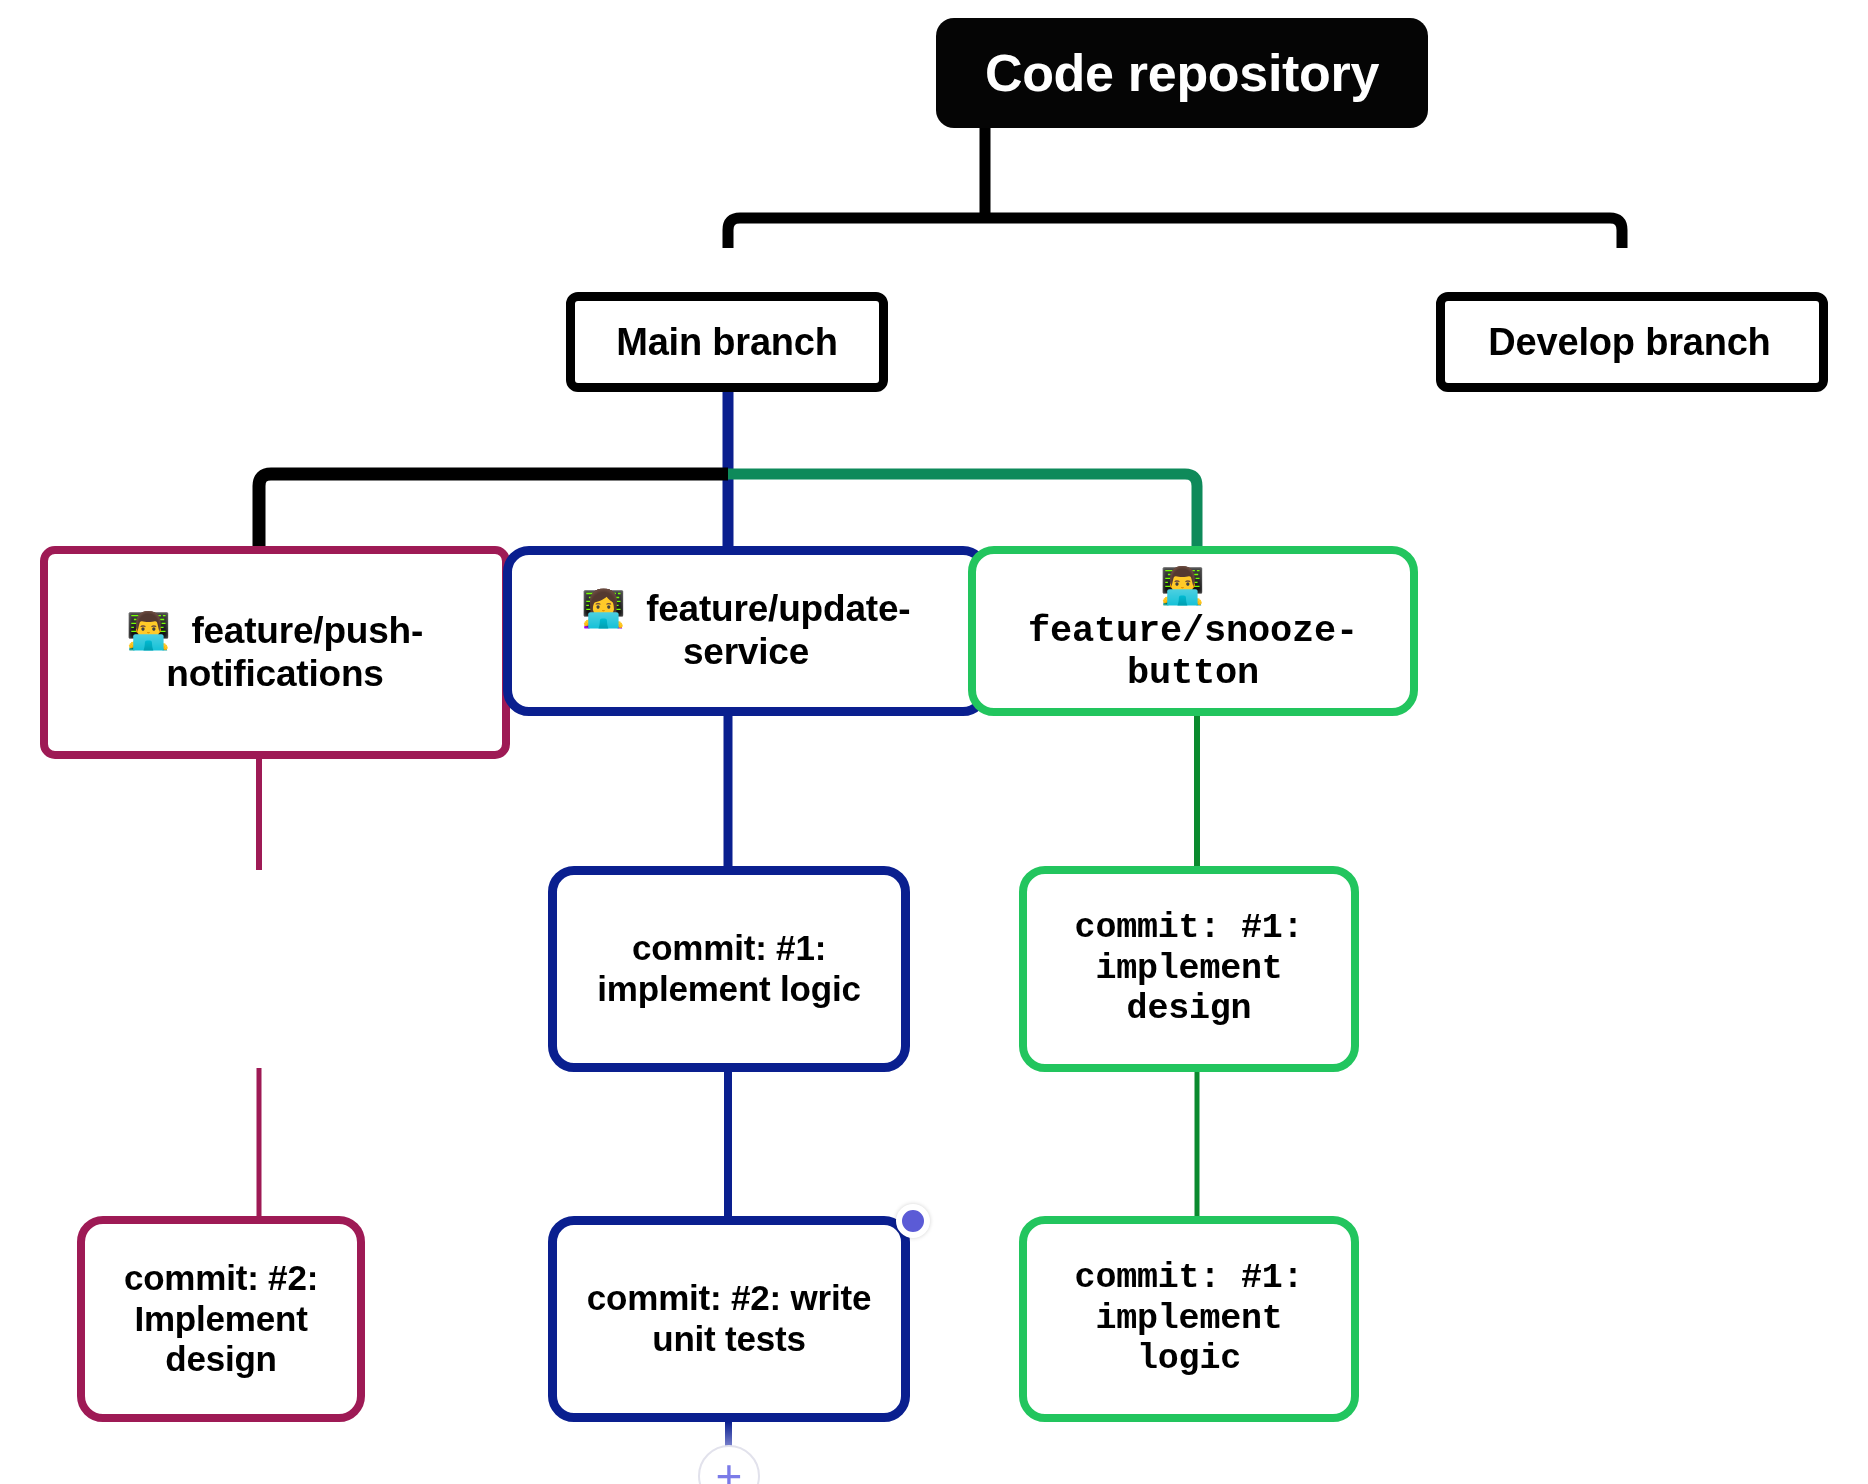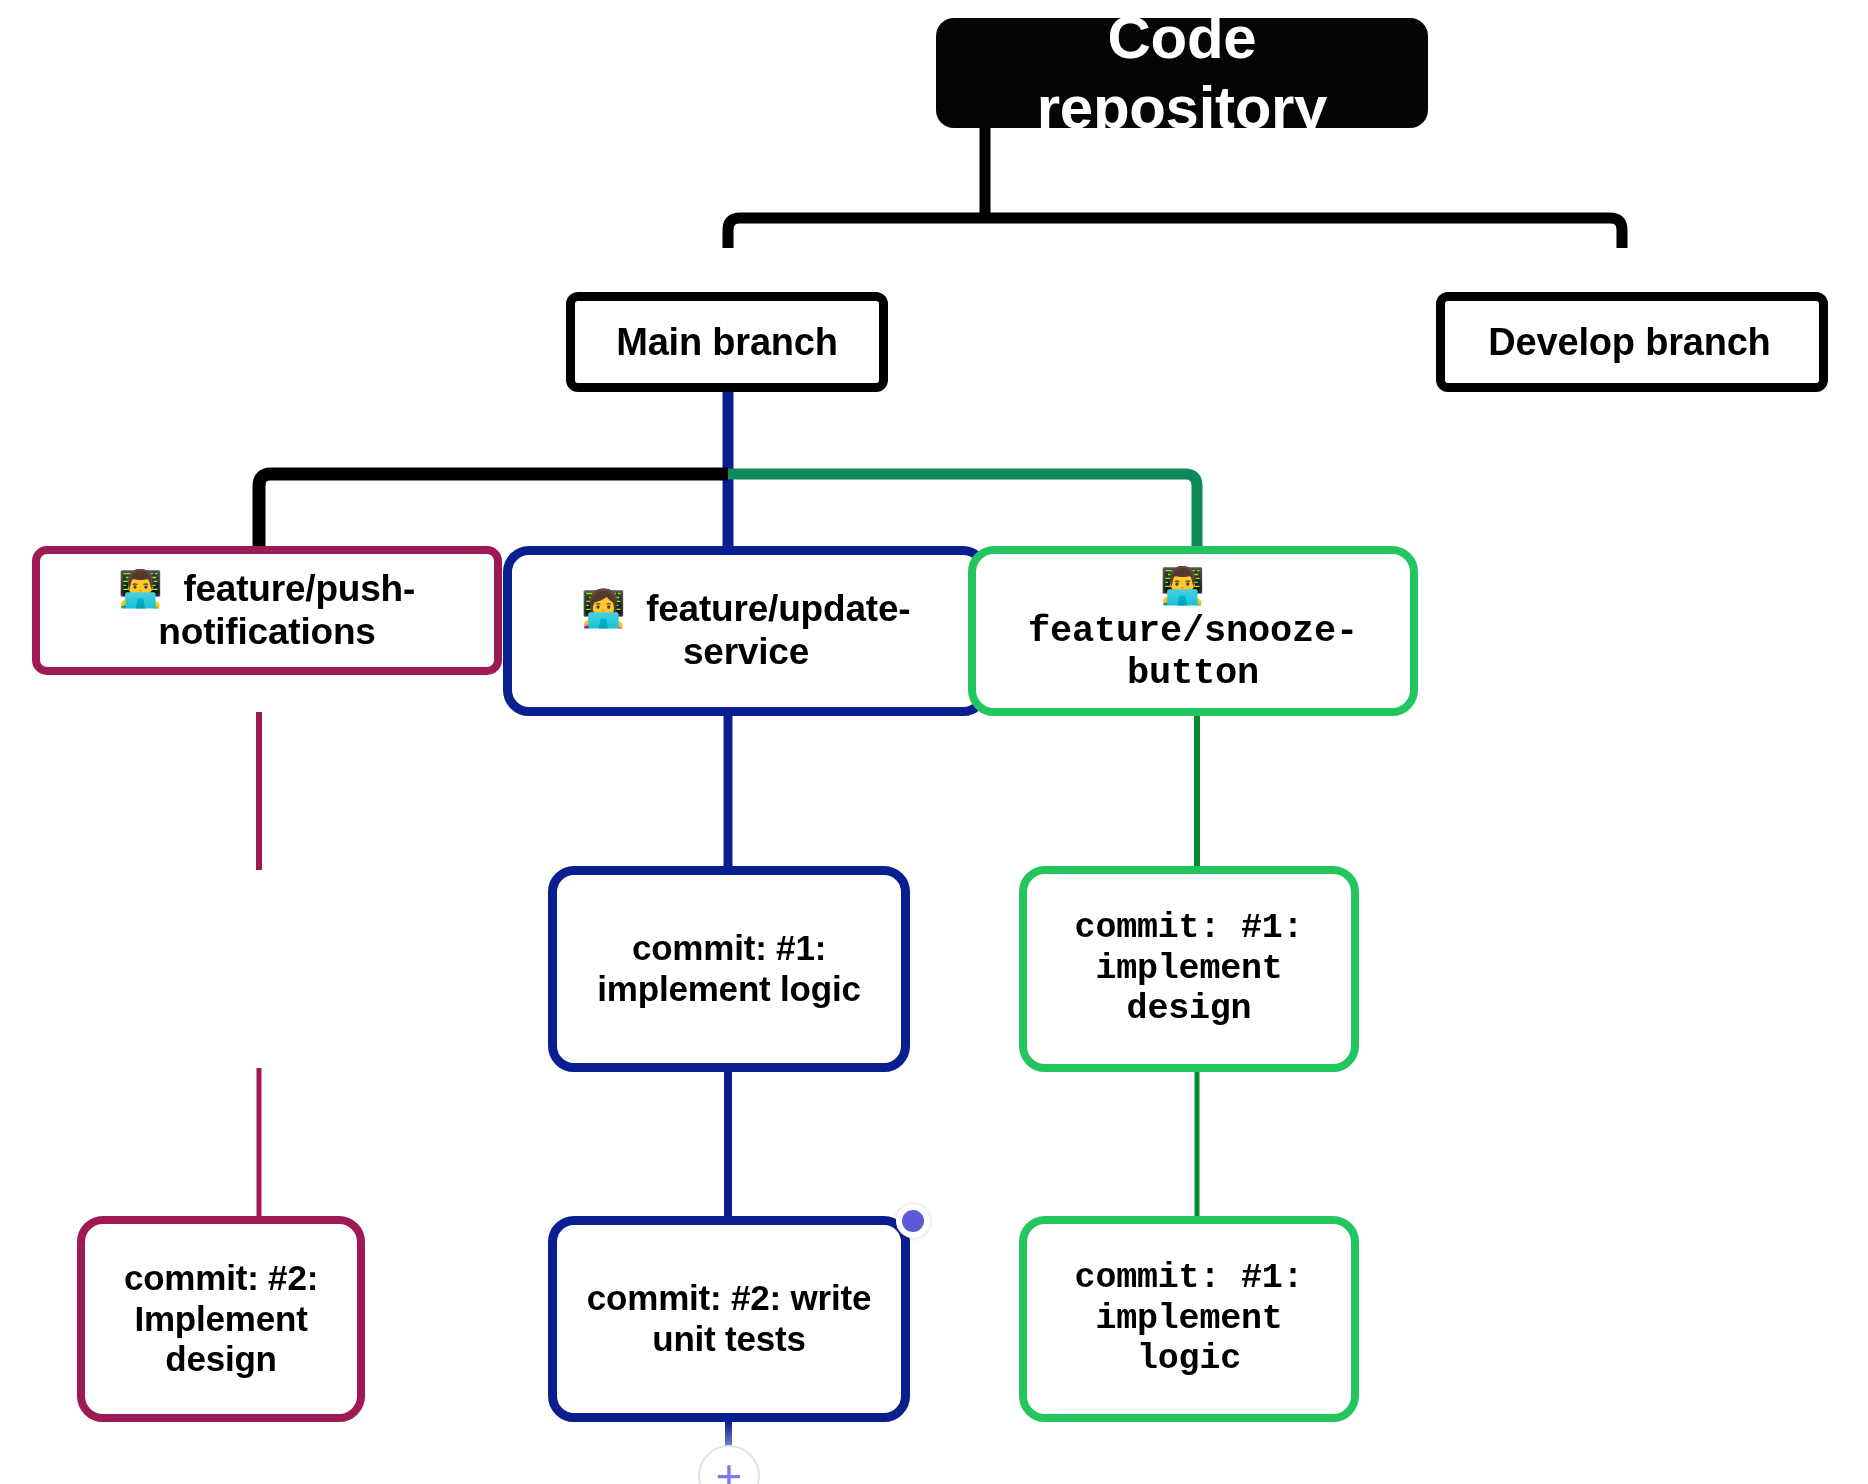--- a/index.html
+++ b/index.html
@@ -36,21 +36,21 @@
     background: #ffffff;
     font-weight: bold;
     color: #000000;
     line-height: 1.16;
     z-index: 5;
   }
   .node-root {
     background: #050505;
     color: #ffffff;
     border-radius: 18px;
-    font-size: 60px;
+    font-size: 52px;
     font-weight: bold;
     letter-spacing: -0.3px;
     padding: 0 26px;
   }
   .node-branch {
     border: 9px solid #000000;
     border-radius: 12px;
     font-size: 38px;
     letter-spacing: -0.2px;
     padding: 0 20px;
@@ -140,21 +140,21 @@
   </div>
 
   <div class="node node-branch" style="left:566px; top:292px; width:322px; height:100px;">
     <span>Main branch</span>
   </div>
 
   <div class="node node-branch" style="left:1436px; top:292px; width:392px; height:100px;padding-left:15px;">
     <span>Develop branch</span>
   </div>
 
-  <div class="node node-feature bw-crimson" style="left:32px; top:546px; width:470px; height:129px;border-radius:15px;">
+  <div class="node node-feature bw-crimson" style="left:40px; top:546px; width:470px; height:213px;border-radius:15px;">
     <span>
       <span class="emoji">👨‍💻&nbsp;</span>
       <span>feature/push-notifications</span>
     </span>
   </div>
 
   <div class="node node-feature bw-navy" style="left:503px; top:546px; width:486px; height:170px;">
     <span>
       <span class="emoji">👩‍💻&nbsp;</span>
       <span>feature/update-service</span>

